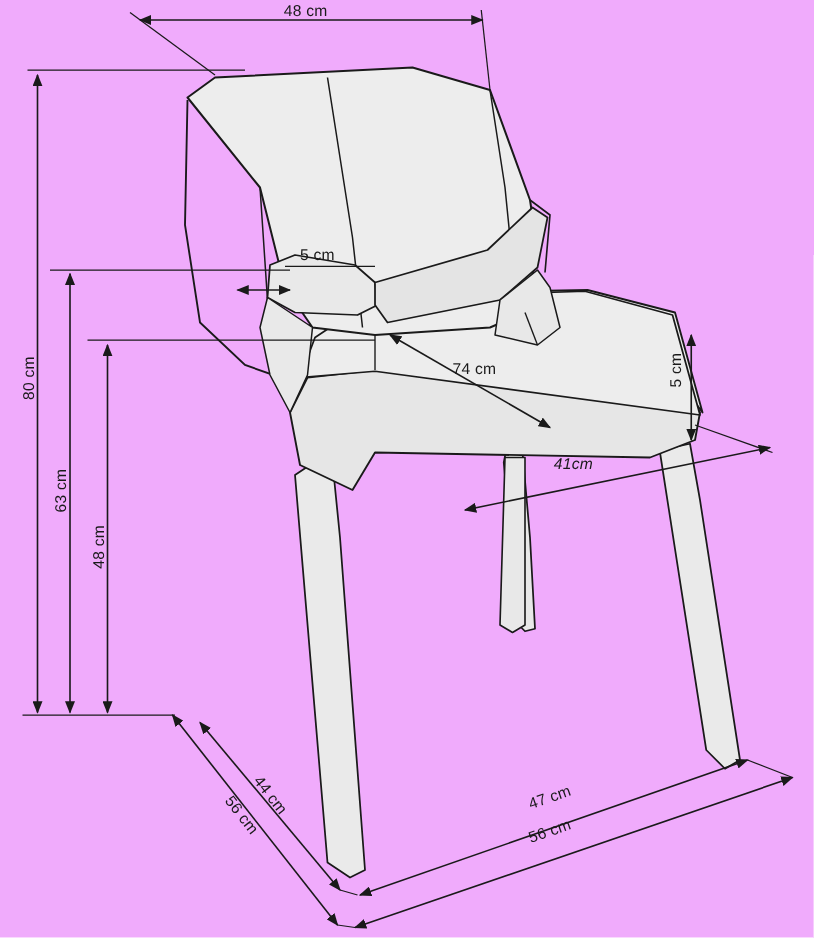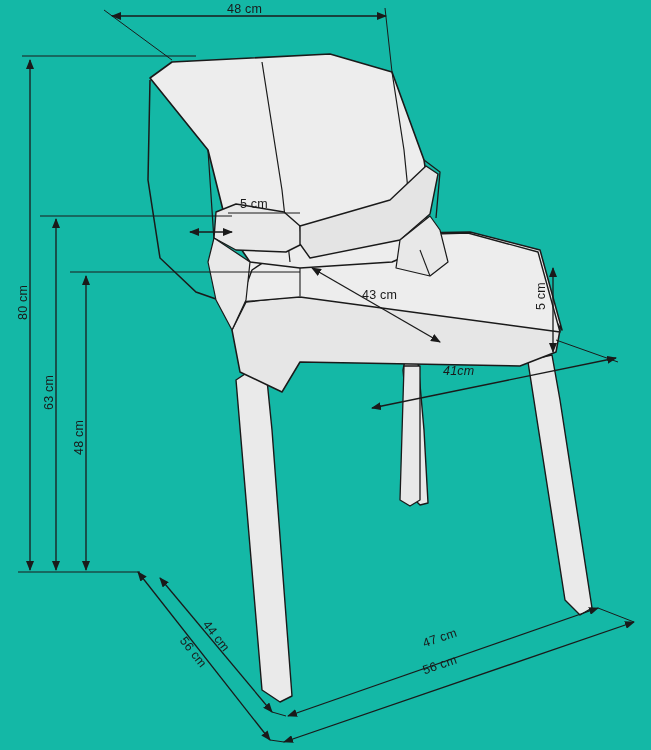--- a/index.html
+++ b/index.html
@@ -7,21 +7,21 @@
     padding: 0;
     background: #ffffff;
   }
   body {
     font-family: "Liberation Sans", sans-serif;
   }
   #canvas {
     position: relative;
     width: 651px;
     height: 750px;
-    background: #14b8a6;
+    background: #f0abfc;
     overflow: hidden;
   }
   #canvas svg {
     position: absolute;
     left: 0;
     top: 0;
     width: 651px;
     height: 750px;
   }
   .dim-label {
@@ -132,21 +132,21 @@
       <line x1="272" y1="712" x2="286" y2="716" stroke-width="1"></line>
       <line x1="270" y1="740" x2="284" y2="742" stroke-width="1"></line>
       <line x1="598" y1="608" x2="634" y2="622" stroke-width="1"></line>
     </g>
   </svg>
 
   <div class="dim-label" style="left:227px; top:2px;">48 cm</div>
 
   <div class="dim-label" style="left:240px; top:197px;">5 cm</div>
 
-  <div class="dim-label" style="left:362px; top:288px;">43 cm</div>
+  <div class="dim-label" style="left:362px; top:288px;">74 cm</div>
 
   <div class="dim-label rot90" style="left:534px; top:310px;">5 cm</div>
 
   <div class="dim-label" style="left:443px; top:364px;font-style:italic;">41cm</div>
 
   <div class="dim-label rot90" style="left:16px; top:320px;">80 cm</div>
 
   <div class="dim-label rot90" style="left:42px; top:410px;">63 cm</div>
 
   <div class="dim-label rot90" style="left:72px; top:455px;">48 cm</div>

